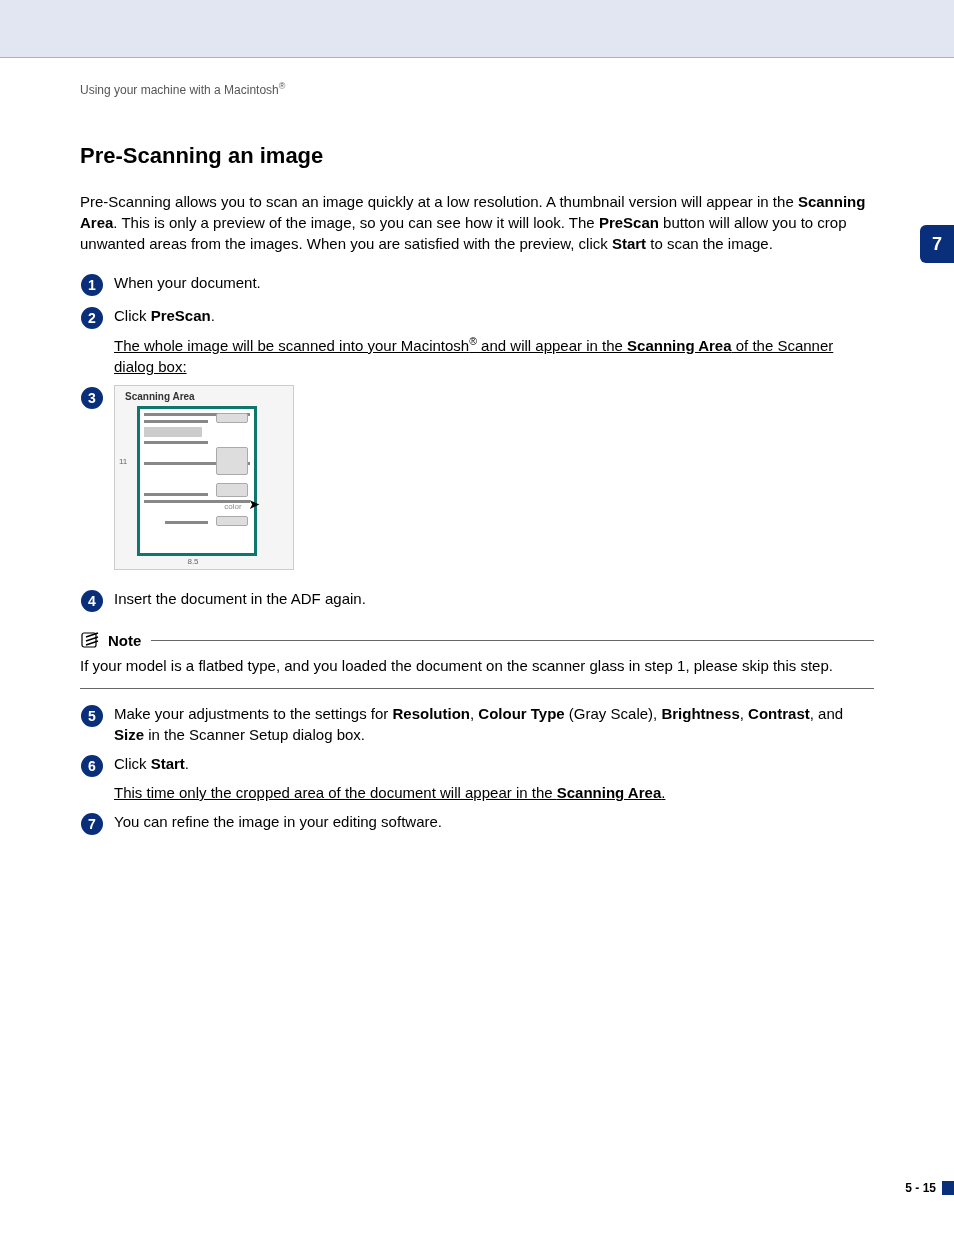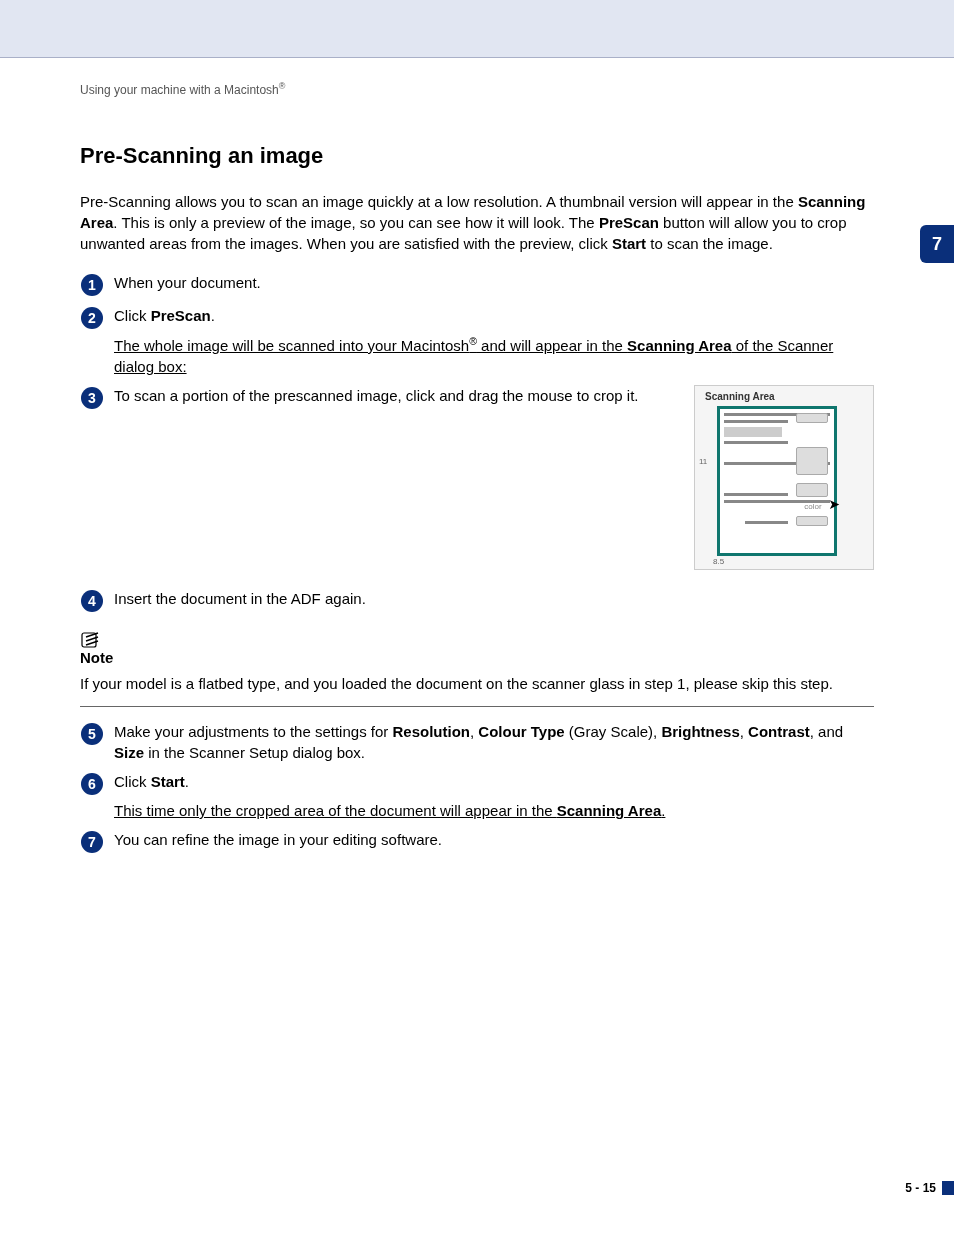--- a/index.html
+++ b/index.html
@@ -102,31 +102,30 @@
   .fig-side {
     position: absolute; right: 4px; top: 4px; width: 34px;
   }
   .fig-thumb { width: 32px; height: 28px; background: #ddd; border: 1px solid #aaa; margin-bottom: 4px; border-radius: 2px;}
   .fig-cursor {
     position: absolute;
     right: -6px; top: 86px;
     font-size: 14px; color: #000;
   }
   .fig-color { font-size: 8px; color: #888; text-align: center; margin-top: 2px;}
-  .fig-ruler-b { position: absolute; bottom: 2px; left: 18px; font-size: 8px; width: 120px; color: #666;}
+  .fig-ruler-b { position: absolute; bottom: 2px; left: 18px; font-size: 8px; width: 120px; text-align: center; color: #666;}
   .fig-ruler-l { position: absolute; left: 4px; top: 70px; font-size: 8px; color: #666;}
   .note-block {
     margin-top: 18px;
     margin-bottom: 10px;
   }
   .note-header {
     display: flex;
-    align-items: flex-start;
+    align-items: center;
     margin-bottom: 6px;
-    flex-direction: column;
   }
   .note-icon {
     width: 22px; height: 18px; margin-right: 6px;
     display: inline-flex; align-items: center; justify-content: center;
   }
   .note-label { font-weight: bold; margin-right: 10px; }
   .note-line {
     flex: 1; border-top: 1px solid #666; height: 0;
   }
   .note-body { line-height: 1.4; margin-bottom: 12px;}
@@ -188,21 +187,20 @@
   </div>
 
   <div class="step" style="margin-bottom:18px;">
     <span class="step-num">
       <svg width="24" height="24">
           <circle cx="12" cy="12" r="11" fill="#0a2f7a"></circle>
           <text x="12" y="17" text-anchor="middle" fill="#fff" font-size="14" font-family="Arial" font-weight="bold">3</text>
         </svg>
     </span>
     <div class="step-body step-3-row">
-      <div class="step-3-text">To scan a portion of the prescanned image, click and drag the mouse to crop it.</div>
       <div class="scanning-area-fig">
         <div class="fig-title">Scanning Area</div>
         <div class="fig-ruler-l">11</div>
         <div class="fig-inner">
           <div class="fig-line"></div>
           <div class="fig-line short"></div>
           <div class="fig-block"></div>
           <div class="fig-line short"></div>
           <div style="height:14px"></div>
           <div class="fig-line"></div>

